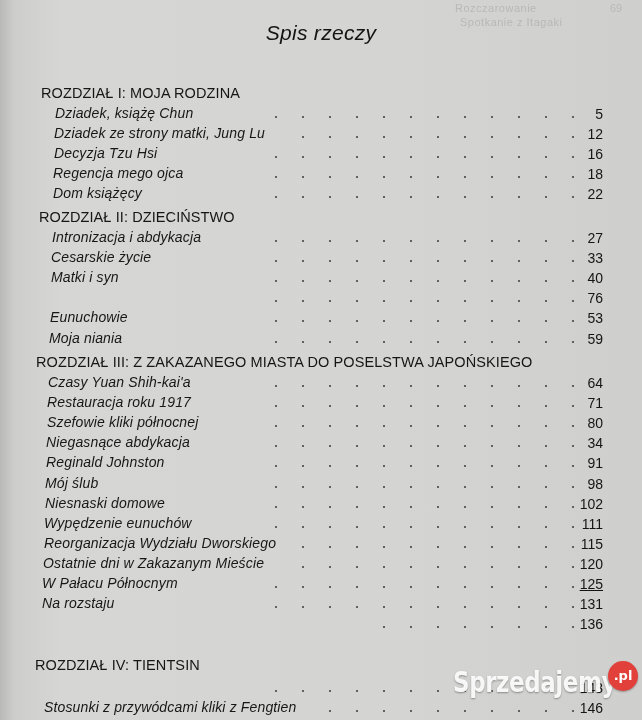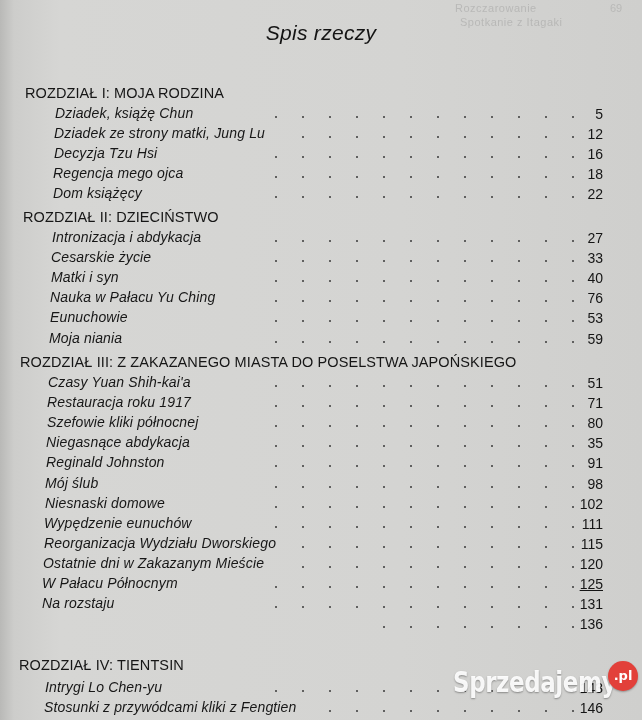--- a/index.html
+++ b/index.html
@@ -55,20 +55,21 @@
       left: 0;
       top: 0;
       width: 642px;
     }
     .chapter {
       position: absolute;
       font-size: 14.5px;
       letter-spacing: 0.1px;
       white-space: nowrap;
       color: #161616;
+      margin-left: 16px;
     }
     .entry {
       position: absolute;
       height: 20px;
       white-space: nowrap;
     }
     .entry .label {
       position: absolute;
       left: 0;
       top: 0;
@@ -286,21 +287,20 @@
           <span class="dot" style="left: 386px;"></span>
           <span class="dot" style="left: 413px;"></span>
           <span class="dot" style="left: 440px;"></span>
           <span class="dot" style="left: 467px;"></span>
           <span class="dot" style="left: 494px;"></span>
           <span class="dot" style="left: 521px;"></span>
         </span>
         <span class="page-num" style="left: 512px;">40</span>
       </div>
       <div class="entry" style="left: 50px; top: 289.3px; width: 553px;">
-        <span class="label">Nauka w Pałacu Yu Ching</span>
         <span class="dots">
           <span class="dot" style="left: 225px;"></span>
           <span class="dot" style="left: 252px;"></span>
           <span class="dot" style="left: 279px;"></span>
           <span class="dot" style="left: 306px;"></span>
           <span class="dot" style="left: 333px;"></span>
           <span class="dot" style="left: 360px;"></span>
           <span class="dot" style="left: 387px;"></span>
           <span class="dot" style="left: 414px;"></span>
           <span class="dot" style="left: 441px;"></span>
@@ -356,21 +356,21 @@
           <span class="dot" style="left: 308px;"></span>
           <span class="dot" style="left: 335px;"></span>
           <span class="dot" style="left: 362px;"></span>
           <span class="dot" style="left: 389px;"></span>
           <span class="dot" style="left: 416px;"></span>
           <span class="dot" style="left: 443px;"></span>
           <span class="dot" style="left: 470px;"></span>
           <span class="dot" style="left: 497px;"></span>
           <span class="dot" style="left: 524px;"></span>
         </span>
-        <span class="page-num" style="left: 515px;">51</span>
+        <span class="page-num" style="left: 515px;">64</span>
       </div>
       <div class="entry" style="left: 47px; top: 394.1px; width: 556px;">
         <span class="label">Restauracja roku 1917</span>
         <span class="dots">
           <span class="dot" style="left: 228px;"></span>
           <span class="dot" style="left: 255px;"></span>
           <span class="dot" style="left: 282px;"></span>
           <span class="dot" style="left: 309px;"></span>
           <span class="dot" style="left: 336px;"></span>
           <span class="dot" style="left: 363px;"></span>
@@ -410,21 +410,21 @@
           <span class="dot" style="left: 310px;"></span>
           <span class="dot" style="left: 337px;"></span>
           <span class="dot" style="left: 364px;"></span>
           <span class="dot" style="left: 391px;"></span>
           <span class="dot" style="left: 418px;"></span>
           <span class="dot" style="left: 445px;"></span>
           <span class="dot" style="left: 472px;"></span>
           <span class="dot" style="left: 499px;"></span>
           <span class="dot" style="left: 526px;"></span>
         </span>
-        <span class="page-num" style="left: 517px;">35</span>
+        <span class="page-num" style="left: 517px;">34</span>
       </div>
       <div class="entry" style="left: 46px; top: 454.4px; width: 557px;">
         <span class="label">Reginald Johnston</span>
         <span class="dots">
           <span class="dot" style="left: 229px;"></span>
           <span class="dot" style="left: 256px;"></span>
           <span class="dot" style="left: 283px;"></span>
           <span class="dot" style="left: 310px;"></span>
           <span class="dot" style="left: 337px;"></span>
           <span class="dot" style="left: 364px;"></span>
@@ -569,21 +569,20 @@
           <span class="dot" style="left: 423px;"></span>
           <span class="dot" style="left: 450px;"></span>
           <span class="dot" style="left: 477px;"></span>
           <span class="dot" style="left: 504px;"></span>
           <span class="dot" style="left: 531px;"></span>
         </span>
         <span class="page-num" style="left: 522px;">136</span>
       </div>
       <div class="chapter" style="left: 19px; top: 657px;">ROZDZIAŁ IV: TIENTSIN</div>
       <div class="entry" style="left: 45px; top: 679px; width: 558px;">
-        <span class="label">Intrygi Lo Chen-yu</span>
         <span class="dots">
           <span class="dot" style="left: 230px;"></span>
           <span class="dot" style="left: 257px;"></span>
           <span class="dot" style="left: 284px;"></span>
           <span class="dot" style="left: 311px;"></span>
           <span class="dot" style="left: 338px;"></span>
           <span class="dot" style="left: 365px;"></span>
           <span class="dot" style="left: 392px;"></span>
           <span class="dot" style="left: 419px;"></span>
           <span class="dot" style="left: 446px;"></span>

